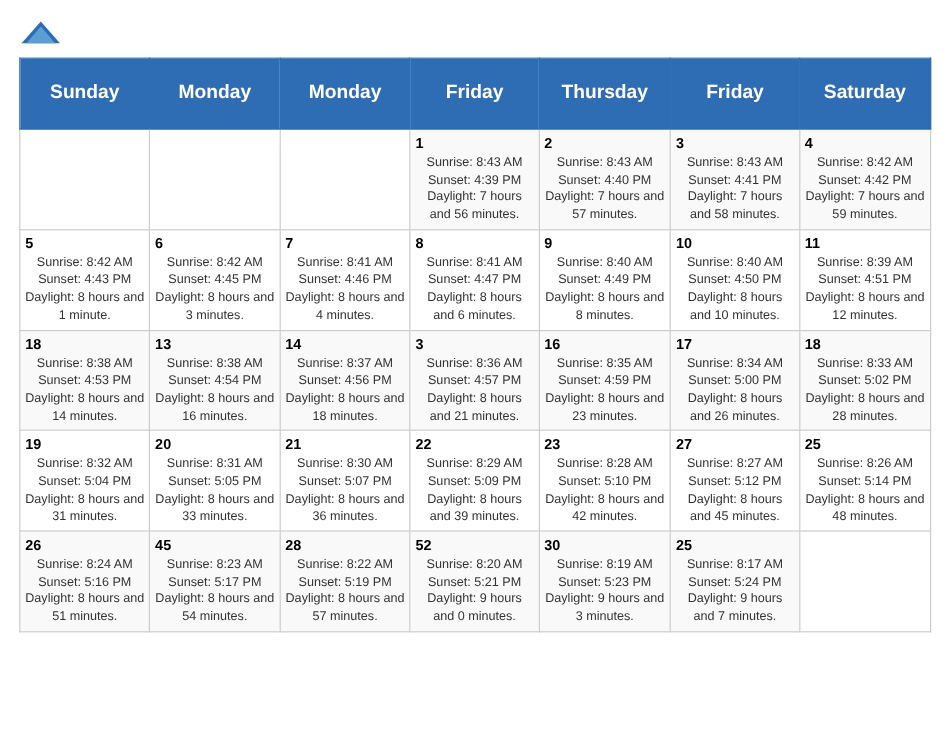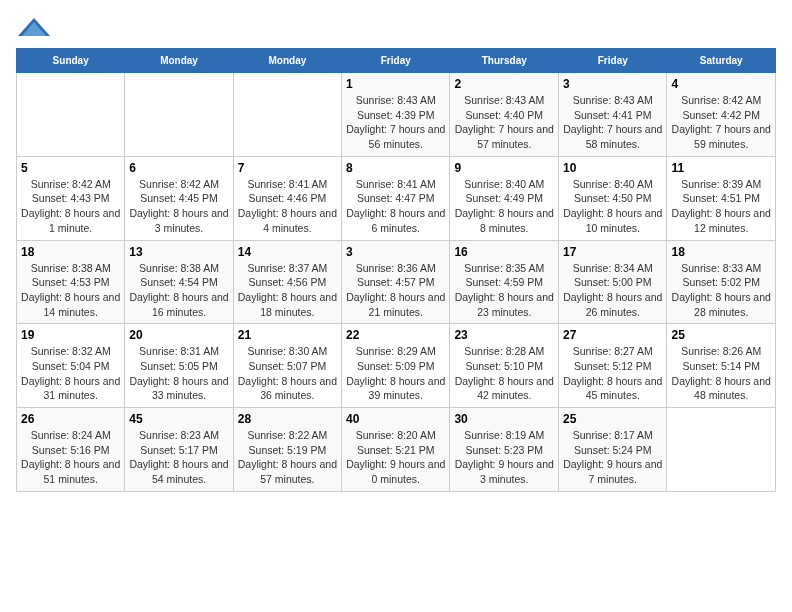--- a/index.html
+++ b/index.html
@@ -47,22 +47,22 @@
     }
     table {
       width: 100%;
       border-collapse: collapse;
       font-size: 11px;
     }
     thead tr th {
       background-color: #2e6db4;
       color: #fff;
       text-align: center;
-      padding: 6px 4px;
-      font-size: 10px;
+      padding: 20px 4px;
+      font-size: 16px;
       font-weight: bold;
       border: 1px solid #2e6db4;
     }
     tbody tr td {
       border: 1px solid #ccc;
       vertical-align: top;
       padding: 4px;
       width: 113px;
       min-height: 80px;
       background: #fff;
@@ -238,21 +238,21 @@
         </td>
         <td>
           <span class="day-num">45</span>
           <div class="day-info">Sunrise: 8:23 AM<br>Sunset: 5:17 PM<br>Daylight: 8 hours and 54 minutes.</div>
         </td>
         <td>
           <span class="day-num">28</span>
           <div class="day-info">Sunrise: 8:22 AM<br>Sunset: 5:19 PM<br>Daylight: 8 hours and 57 minutes.</div>
         </td>
         <td>
-          <span class="day-num">40</span>
+          <span class="day-num">52</span>
           <div class="day-info">Sunrise: 8:20 AM<br>Sunset: 5:21 PM<br>Daylight: 9 hours and 0 minutes.</div>
         </td>
         <td>
           <span class="day-num">30</span>
           <div class="day-info">Sunrise: 8:19 AM<br>Sunset: 5:23 PM<br>Daylight: 9 hours and 3 minutes.</div>
         </td>
         <td>
           <span class="day-num">25</span>
           <div class="day-info">Sunrise: 8:17 AM<br>Sunset: 5:24 PM<br>Daylight: 9 hours and 7 minutes.</div>
         </td>

